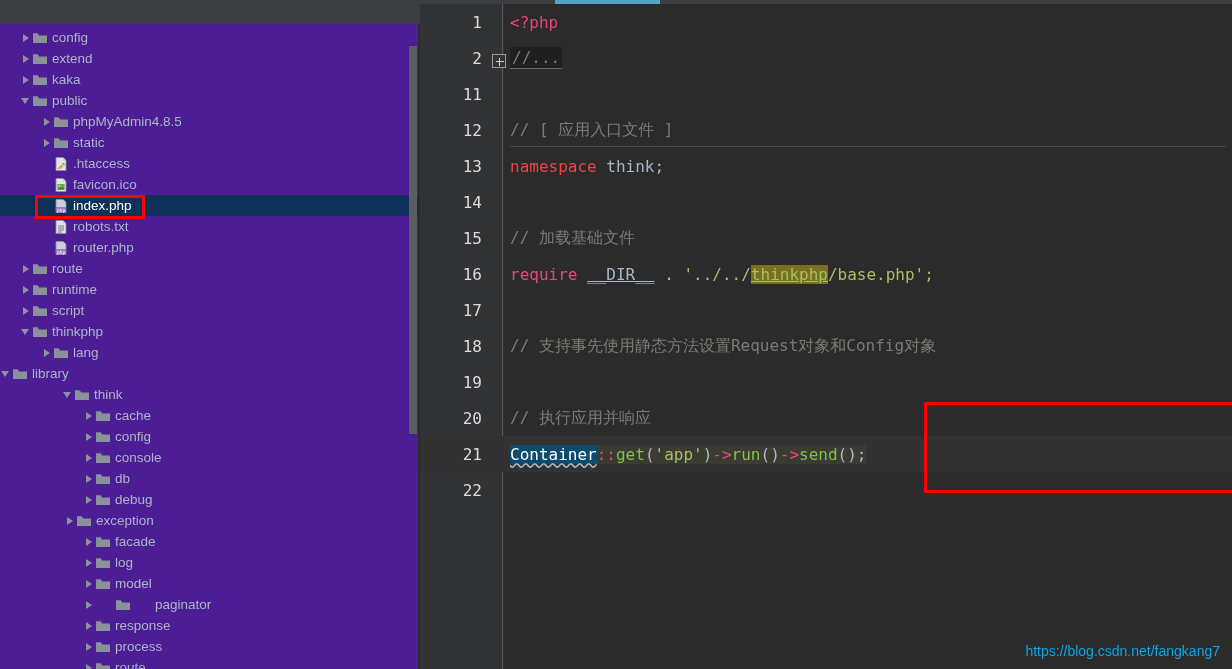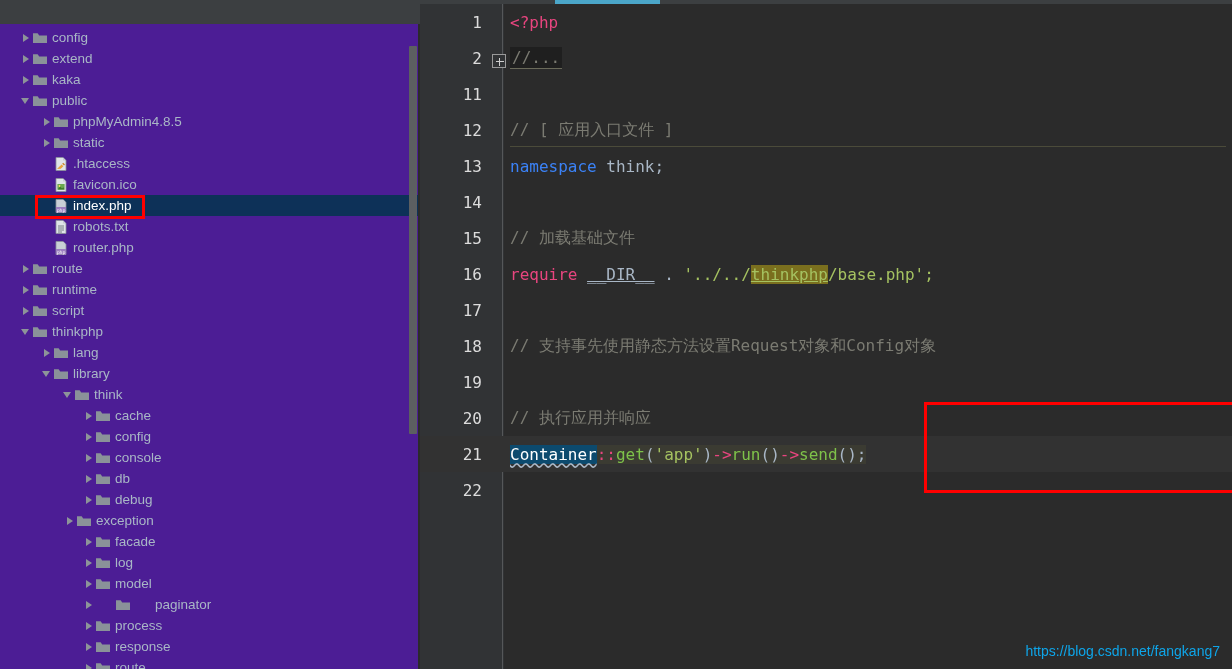--- a/index.html
+++ b/index.html
@@ -172,21 +172,21 @@
     width: 812px; height: 36px;
     background: #323232;
     z-index: 0;
   }
   .t-php     { color: #e8457f; }
   .t-cmt-cn  { color: #7b7b72; }
   .t-text    { color: #a9b7c6; }
   .t-str     { color: #a5c261; }
   .t-green   { color: #7ec24a; }
   .t-pink    { color: #e8457f; }
-  .t-ns      { color: #3b82f6; }
+  .t-ns      { color: #ef4444; }
   .t-dirconst{ color: #a9b7c6; text-decoration: underline; }
 
   .hl-link {
     background: #7a6f1e;
     color: #a5c261;
     text-decoration: underline;
   }
   .folded {
     background: #1f1f1f;
     border-bottom: 1px solid #6a6a5a;
@@ -424,21 +424,21 @@
         <div class="row" style="padding-left: 41px;">
           <span class="arrow closed"></span>
           <span class="ic">
             <svg width="16" height="16" viewBox="0 0 16 16">
               <path d="M1 4 L6 4 L7.2 5.6 L15 5.6 L15 13 L1 13 Z" fill="#8a9299"></path>
               <path d="M1 3.2 L5.6 3.2 L6.6 4.6 L1 4.6 Z" fill="#8a9299"></path>
             </svg>
           </span>
           <span class="lbl">lang</span>
         </div>
-        <div class="row" style="padding-left: 41px;">
+        <div class="row" style="">
           <span class="arrow open"></span>
           <span class="ic">
             <svg width="16" height="16" viewBox="0 0 16 16">
               <path d="M1 4 L6 4 L7.2 5.6 L15 5.6 L15 13 L1 13 Z" fill="#8a9299"></path>
               <path d="M1 3.2 L5.6 3.2 L6.6 4.6 L1 4.6 Z" fill="#8a9299"></path>
             </svg>
           </span>
           <span class="lbl">library</span>
         </div>
         <div class="row" style="padding-left: 62px;">
@@ -552,31 +552,31 @@
           <span class="lbl">paginator</span>
         </div>
         <div class="row" style="padding-left: 83px;">
           <span class="arrow closed"></span>
           <span class="ic">
             <svg width="16" height="16" viewBox="0 0 16 16">
               <path d="M1 4 L6 4 L7.2 5.6 L15 5.6 L15 13 L1 13 Z" fill="#8a9299"></path>
               <path d="M1 3.2 L5.6 3.2 L6.6 4.6 L1 4.6 Z" fill="#8a9299"></path>
             </svg>
           </span>
+          <span class="lbl">response</span>
+        </div>
+        <div class="row" style="padding-left: 83px;">
+          <span class="arrow closed"></span>
+          <span class="ic">
+            <svg width="16" height="16" viewBox="0 0 16 16">
+              <path d="M1 4 L6 4 L7.2 5.6 L15 5.6 L15 13 L1 13 Z" fill="#8a9299"></path>
+              <path d="M1 3.2 L5.6 3.2 L6.6 4.6 L1 4.6 Z" fill="#8a9299"></path>
+            </svg>
+          </span>
           <span class="lbl">process</span>
-        </div>
-        <div class="row" style="padding-left: 83px;">
-          <span class="arrow closed"></span>
-          <span class="ic">
-            <svg width="16" height="16" viewBox="0 0 16 16">
-              <path d="M1 4 L6 4 L7.2 5.6 L15 5.6 L15 13 L1 13 Z" fill="#8a9299"></path>
-              <path d="M1 3.2 L5.6 3.2 L6.6 4.6 L1 4.6 Z" fill="#8a9299"></path>
-            </svg>
-          </span>
-          <span class="lbl">response</span>
         </div>
         <div class="row" style="padding-left: 83px;">
           <span class="arrow closed"></span>
           <span class="ic">
             <svg width="16" height="16" viewBox="0 0 16 16">
               <path d="M1 4 L6 4 L7.2 5.6 L15 5.6 L15 13 L1 13 Z" fill="#8a9299"></path>
               <path d="M1 3.2 L5.6 3.2 L6.6 4.6 L1 4.6 Z" fill="#8a9299"></path>
             </svg>
           </span>
           <span class="lbl">route</span>

